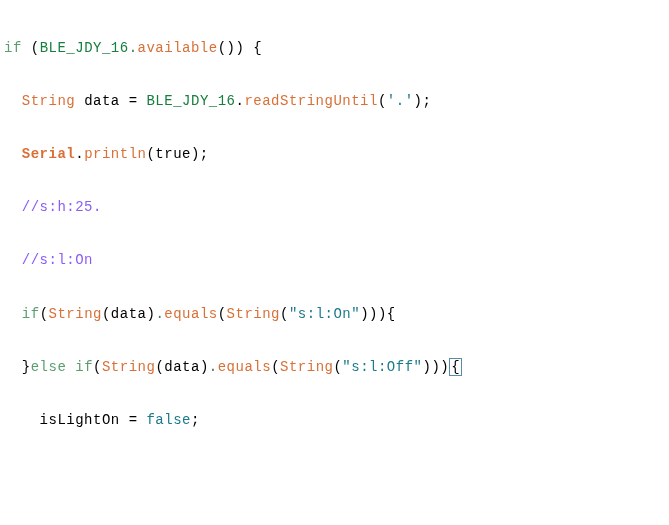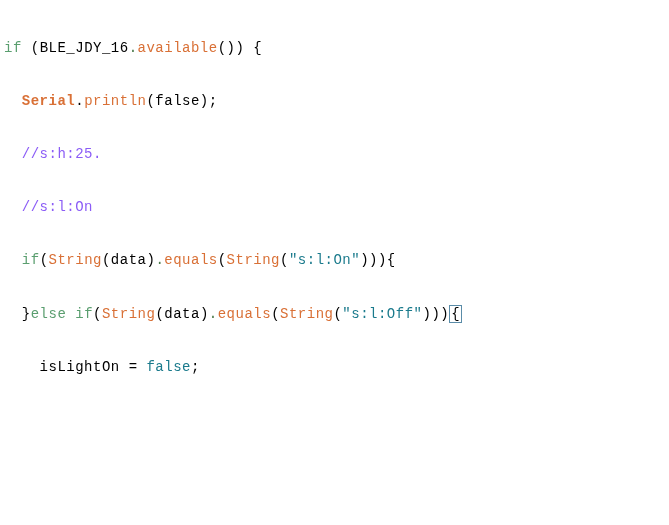--- a/index.html
+++ b/index.html
@@ -25,30 +25,31 @@
     .func { color: #d97036; }
     .bold-func { color: #d97036; font-weight: bold; }
     .str { color: #1a7a8c; }
     .comment { color: #8b5cf6; }
     .dot { color: #4a7a4a; }
     .dot-dark { color: #000000; }
     .paren { color: #000000; }
     .brace { color: #000000; }
     .op { color: #000000; }
     .bool { color: #1a7a8c; }
-    .obj { color: #000000; margin-top: 8px; }
+    .obj { color: #15803d; margin-top: 8px; }
     .char { color: #1a7a8c; }
     .boxed { border: 1px solid #5a8ca8; padding: 0 1px; }
   </style>
 </head>
 <body>
 
 <div class="code-container">
 <span class="line"><span class="kw">if</span><span class="paren"> (</span><span class="obj">BLE_JDY_16</span><span class="dot">.</span><span class="func">available</span><span class="paren">()</span><span class="paren">)</span><span class="brace"> {</span></span>
-<span class="line">  <span class="bold-func">Serial</span><span class="dot-dark">.</span><span class="func">println</span><span class="paren">(false);</span></span>
+<span class="line">  <span class="type">String</span><span class="var"> data </span><span class="op">= </span><span class="obj">BLE_JDY_16</span><span class="dot-dark">.</span><span class="func">readStringUntil</span><span class="paren">(</span><span class="char">'.'</span><span class="paren">);</span></span>
+<span class="line">  <span class="bold-func">Serial</span><span class="dot-dark">.</span><span class="func">println</span><span class="paren">(true);</span></span>
 <span class="line">  <span class="comment">//s:h:25.</span></span>
 <span class="line">  <span class="comment">//s:l:On</span></span>
 <span class="line">  <span class="kw">if</span><span class="paren">(</span><span class="type">String</span><span class="paren">(data)</span><span class="dot">.</span><span class="func">equals</span><span class="paren">(</span><span class="type">String</span><span class="paren">(</span><span class="str">"s:l:On"</span><span class="paren">))){</span></span>
 <span class="line">  <span class="brace">}</span><span class="kw">else</span><span> </span><span class="kw">if</span><span class="paren">(</span><span class="type">String</span><span class="paren">(data)</span><span class="dot">.</span><span class="func">equals</span><span class="paren">(</span><span class="type">String</span><span class="paren">(</span><span class="str">"s:l:Off"</span><span class="paren">)))</span><span class="brace boxed">{</span></span>
 <span class="line">    <span class="var">isLightOn </span><span class="op">= </span><span class="bool">false</span><span class="op">;</span></span>
 
 
 
 
 

